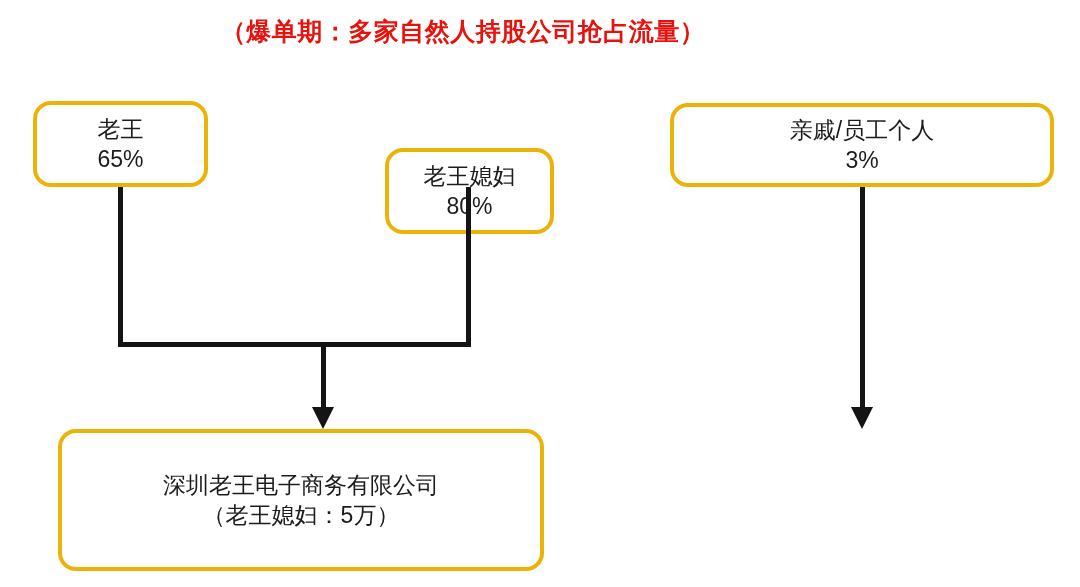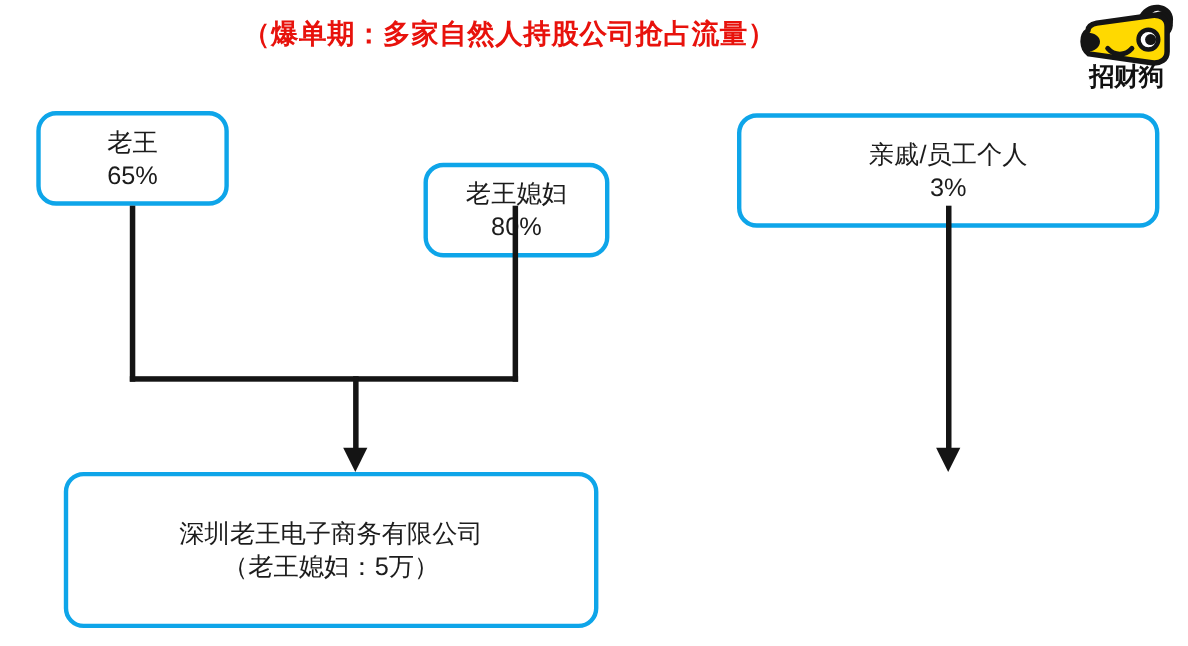--- a/index.html
+++ b/index.html
@@ -60,37 +60,37 @@
     color: #111111;
     letter-spacing: -0.5px;
     line-height: 1;
     white-space: nowrap;
   }
 
   
   .node {
     position: absolute;
     box-sizing: border-box;
-    border: 4px solid #0ea5e9;
+    border: 4px solid #eab308;
     border-radius: 18px;
     background: #ffffff;
     display: flex;
     flex-direction: column;
     align-items: center;
     justify-content: center;
     text-align: center;
     font-size: 23px;
     line-height: 1.32;
     color: #1c1c1c;
   }
   .node .line { display: block; white-space: nowrap; }
 
   #node-laowang        { left: 33px;  top: 101px; width: 175px; height: 86px; }
   #node-laowang-wife   { left: 385px; top: 101px; width: 169px; height: 86px; margin-top: 47px; }
-  #node-relative       { left: 670px; top: 103px; width: 384px; height: 104px; }
+  #node-relative       { left: 670px; top: 103px; width: 384px; height: 84px; }
   #node-company-left   { left: 58px;  top: 429px; width: 486px; height: 142px; }
   #node-company-right  { left: 670px; top: 429px; width: 384px; height: 142px; }
 
   
   .conn { position: absolute; background: #141414; }
 
   
   #drop-laowang       { left: 118px; top: 187px; width: 5px;  height: 160px; }
   #drop-laowang-wife  { left: 466px; top: 187px; width: 5px;  height: 160px; }
   #junction-bar-left  { left: 118px; top: 342px; width: 353px; height: 5px; }
@@ -110,37 +110,20 @@
   #arrow-left  { left: 312px; top: 407px; }
   #arrow-right { left: 851px; top: 407px; }
 </style>
 </head>
 <body>
 
 <div id="canvas">
 
   <div class="title">（爆单期：多家自然人持股公司抢占流量）</div>
 
-  <div class="logo">
-    <svg class="logo-mark" viewBox="0 0 102 58">
-
-      <path d="M62 14 C66 3, 78 0, 86 4 C94 8, 96 18, 90 24 L84 18 C87 14, 85 9, 81 8 C76 7, 72 11, 71 17 Z" fill="#141414"></path>
-      <path d="M72 22 C74 12, 82 9, 87 13 C92 17, 91 25, 86 28" fill="none" stroke="#141414" stroke-width="6" stroke-linecap="round"></path>
-
-      <path d="M16 26 C10 30, 10 42, 17 47 L74 55 C82 56, 88 52, 88 45 L88 22 C88 15, 82 11, 74 12 L24 19 C19 20, 16 22, 16 26 Z" fill="#ffd900" stroke="#141414" stroke-width="5" stroke-linejoin="round"></path>
-
-      <path d="M14 28 C9 31, 9 41, 15 45 C22 45, 27 41, 27 36 C27 31, 21 27, 14 28 Z" fill="#141414"></path>
-
-      <circle cx="71" cy="34" r="9" fill="#ffffff" stroke="#141414" stroke-width="4"></circle>
-      <circle cx="73" cy="34" r="5" fill="#141414"></circle>
-
-      <path d="M34 42 C40 49, 50 49, 56 42" fill="none" stroke="#141414" stroke-width="4.5" stroke-linecap="round"></path>
-    </svg>
-    <div class="logo-text">招财狗</div>
-  </div>
 
   <div class="node" id="node-laowang">
     <span class="line">老王</span>
     <span class="line">65%</span>
   </div>
 
   <div class="node" id="node-laowang-wife">
     <span class="line">老王媳妇</span>
     <span class="line">80%</span>
   </div>

